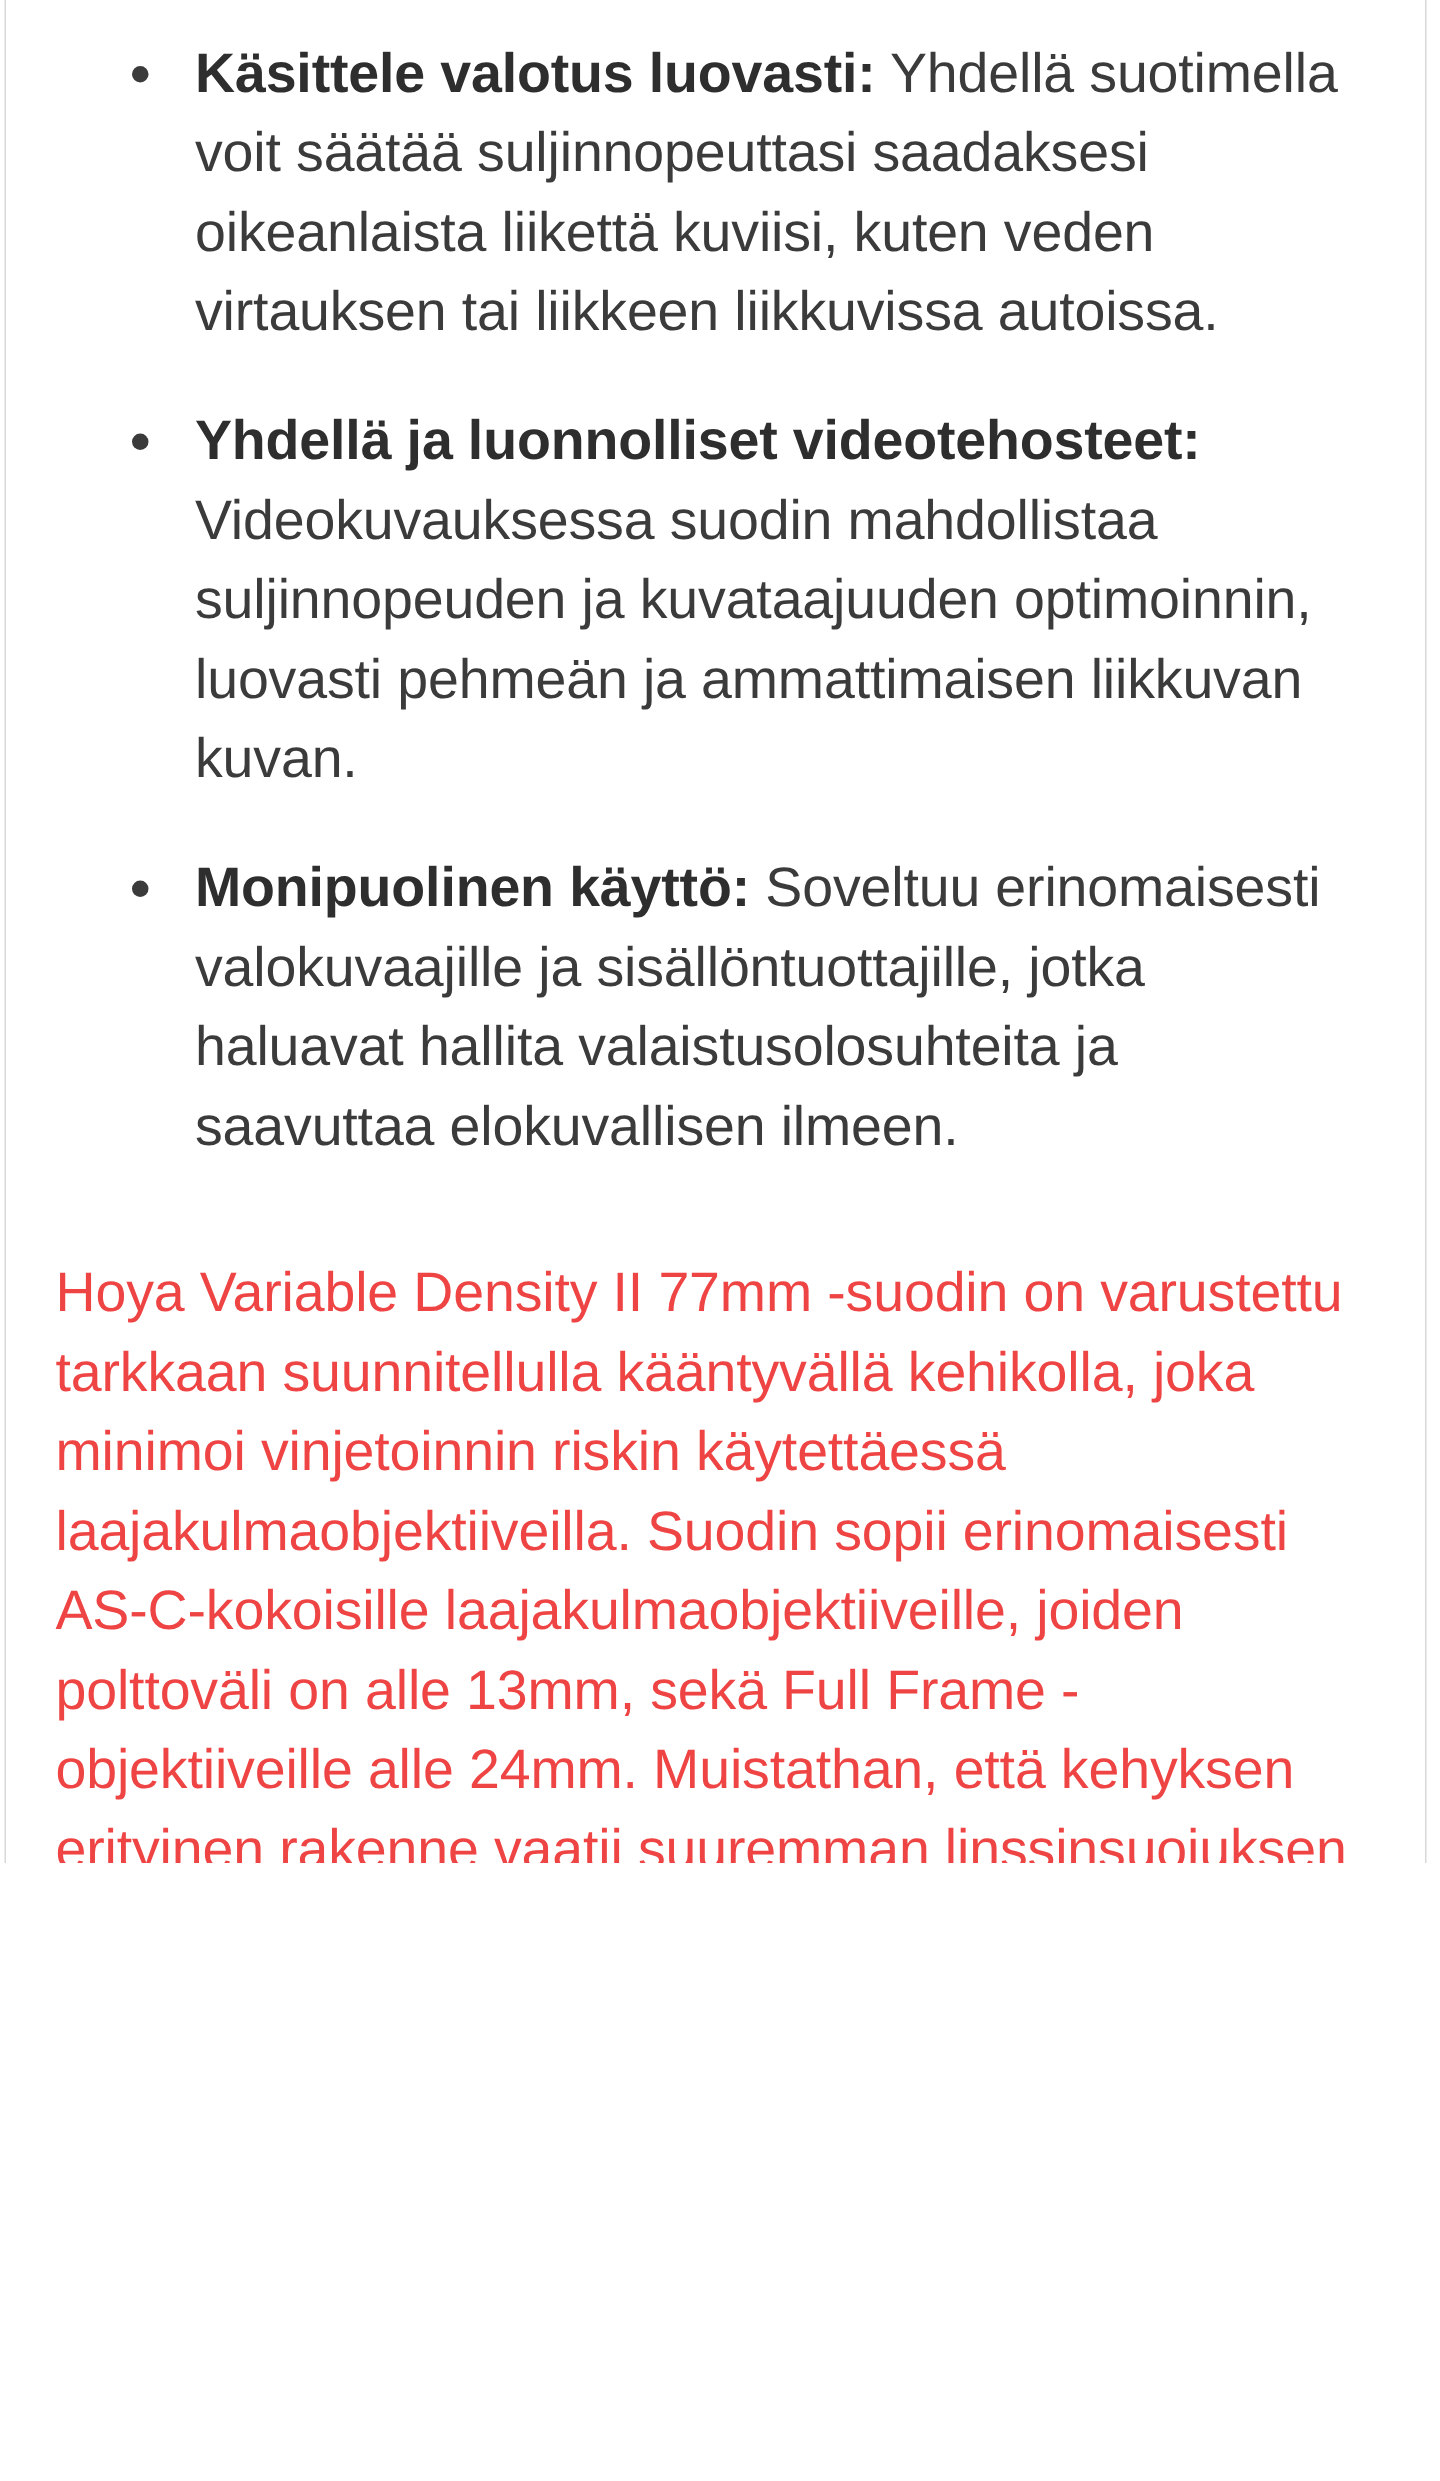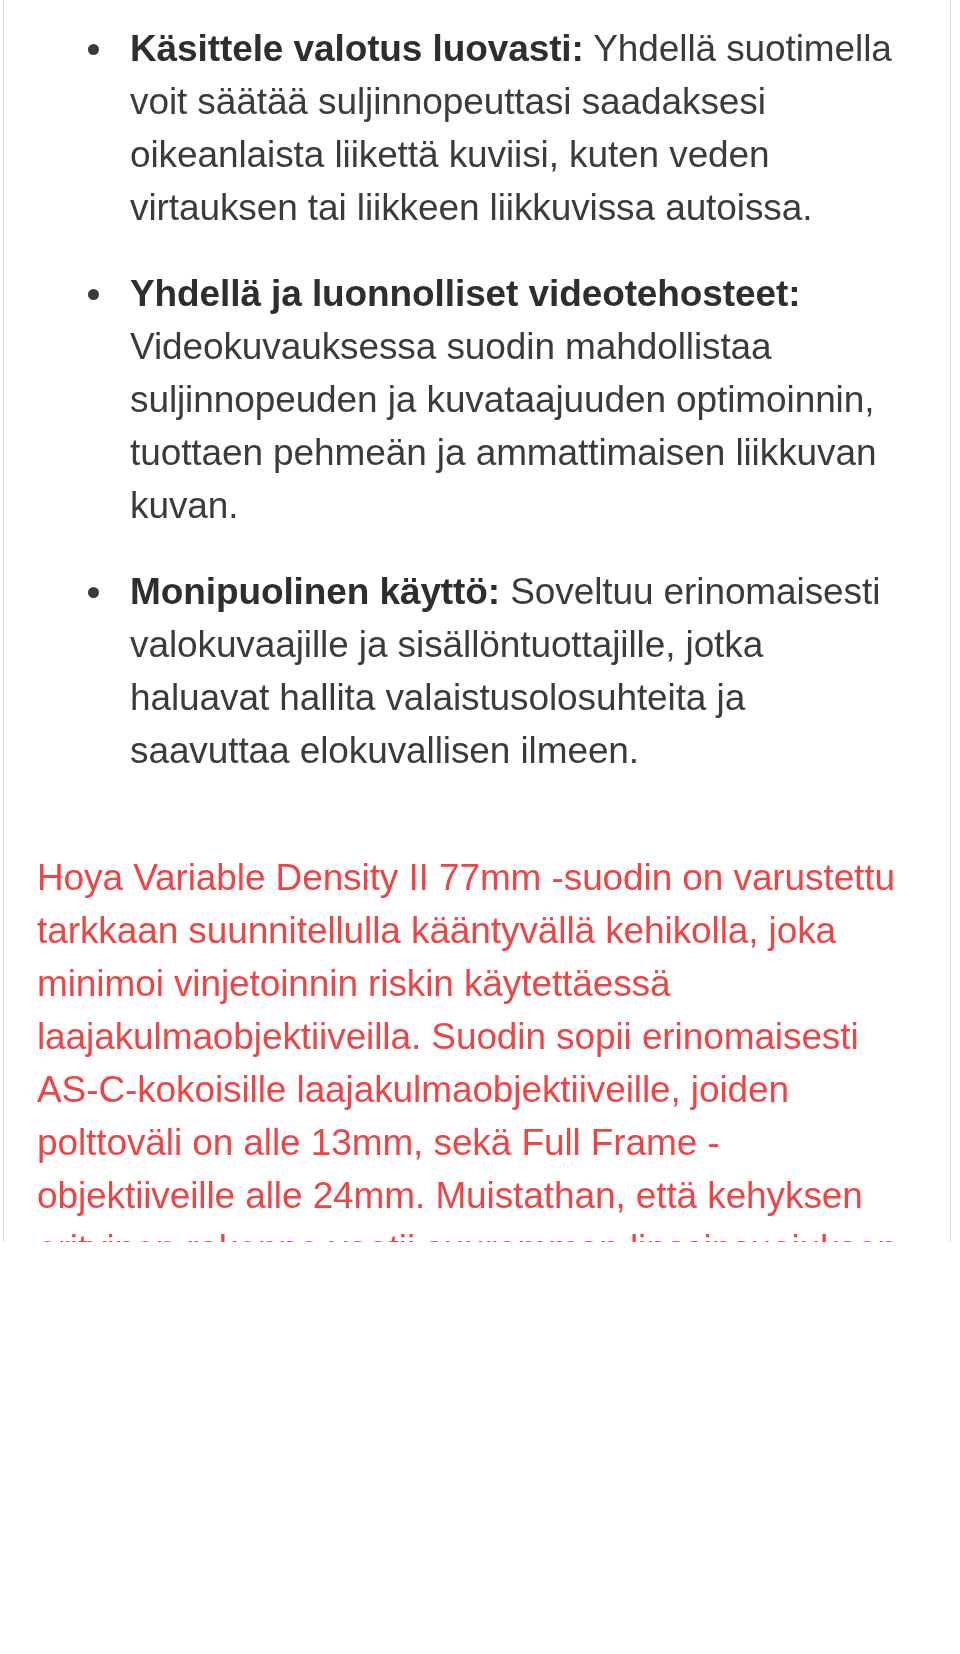--- a/index.html
+++ b/index.html
@@ -51,21 +51,21 @@
     position: relative;
     margin: 0 0 33px 0;
     padding: 0 40px 0 130px;
     color: #373737;
     font-size: 37px;
     line-height: 53px;
     font-weight: 400;
     letter-spacing: -0.1px;
   }
   ul.bullets > li:last-child {
-    margin-bottom: 16px;
+    margin-bottom: 0;
   }
   .bullet-marker {
     position: absolute;
     left: 88px;
     top: 22px;
     width: 11px;
     height: 11px;
     border-radius: 50%;
     background: #3b3b3b;
   }
@@ -106,21 +106,21 @@
 
     <ul class="bullets">
 
       <li>
         <span class="bullet-marker"></span>
         <span class="lead-in">Käsittele valotus luovasti:</span><span class="rest"> Yhdellä suotimella voit säätää suljinnopeuttasi saadaksesi oikeanlaista liikettä kuviisi, kuten veden virtauksen tai liikkeen liikkuvissa autoissa.</span>
       </li>
 
       <li>
         <span class="bullet-marker"></span>
-        <span class="lead-in">Yhdellä ja luonnolliset videotehosteet:</span><span class="rest"> Videokuvauksessa suodin mahdollistaa suljinnopeuden ja kuvataajuuden optimoinnin, tuottaen pehmeän ja ammattimaisen liikkuvan kuvan.</span>
+        <span class="lead-in">Yhdellä ja luonnolliset videotehosteet:</span><span class="rest"> Videokuvauksessa suodin mahdollistaa suljinnopeuden ja kuvataajuuden optimoinnin, luovasti pehmeän ja ammattimaisen liikkuvan kuvan.</span>
       </li>
 
       <li>
         <span class="bullet-marker"></span>
         <span class="lead-in">Monipuolinen käyttö:</span><span class="rest"> Soveltuu erinomaisesti valokuvaajille ja sisällöntuottajille, jotka haluavat hallita valaistusolosuhteita ja saavuttaa elokuvallisen ilmeen.</span>
       </li>
 
     </ul>
 
     <div class="spacer-list-to-para"></div>

